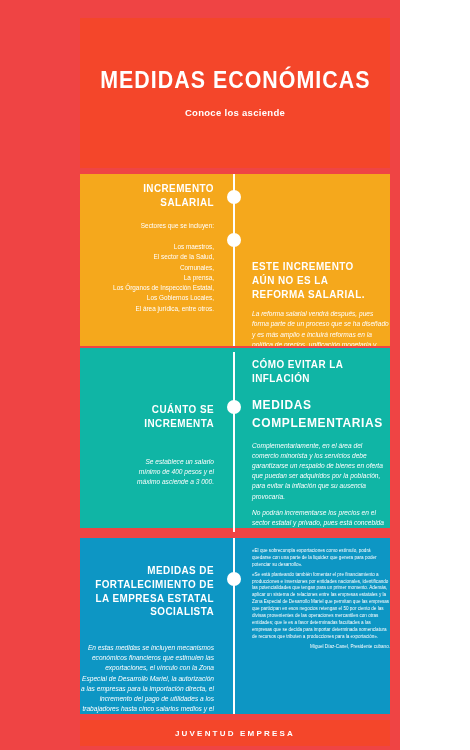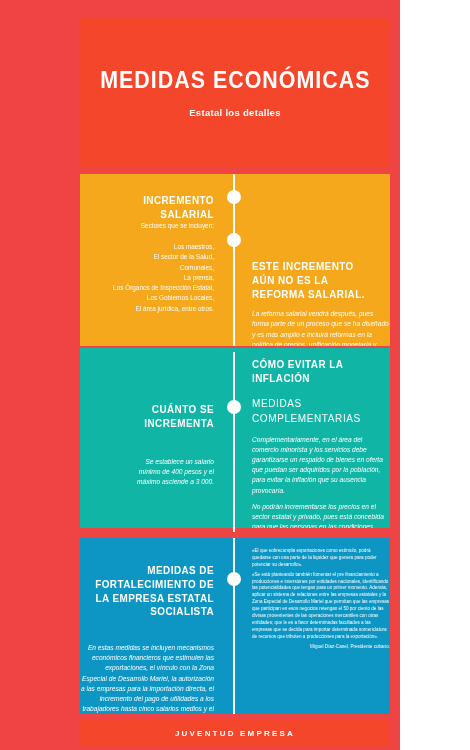--- a/index.html
+++ b/index.html
@@ -143,22 +143,22 @@
     font-size: 11px;
     letter-spacing: 0.5px;
     line-height: 1.25;
     transform: scaleX(0.9);
   }
   .sec-head.right { transform-origin: left center; }
   .sec-head.left  { transform-origin: right center; }
 
   .sub-head {
     color: #ffffff;
-    font-weight: normal;
-    font-size: 10px;
+    font-weight: bold;
+    font-size: 12px;
     letter-spacing: 0.6px;
     line-height: 1.5;
   }
 
   .body-text {
     color: #ffffff;
     font-size: 6.6px;
     line-height: 1.55;
     font-style: italic;
   }
@@ -181,26 +181,26 @@
     text-align: right;
   }
 </style>
 </head>
 <body>
 
 <div class="poster">
 
   <div class="band band-header">
     <div class="main-title">MEDIDAS ECONÓMICAS</div>
-    <div class="main-subtitle">Estatal los detalles</div>
+    <div class="main-subtitle">Conoce los asciende</div>
   </div>
 
   <div class="band band-yellow">
     <div class="cols">
-      <div class="col-left" style="top:20px;">
+      <div class="col-left" style="top:8px;">
         <div class="sec-head left">INCREMENTO SALARIAL</div>
       </div>
       <div class="col-left" style="top:47px;">
         <div class="plain-text">Sectores que se incluyen:</div>
       </div>
       <div class="col-left" style="top:68px;">
         <div class="plain-text" style="white-space:pre-line;">Los maestros,
 El sector de la Salud,
 Comunales,
 La prensa,

